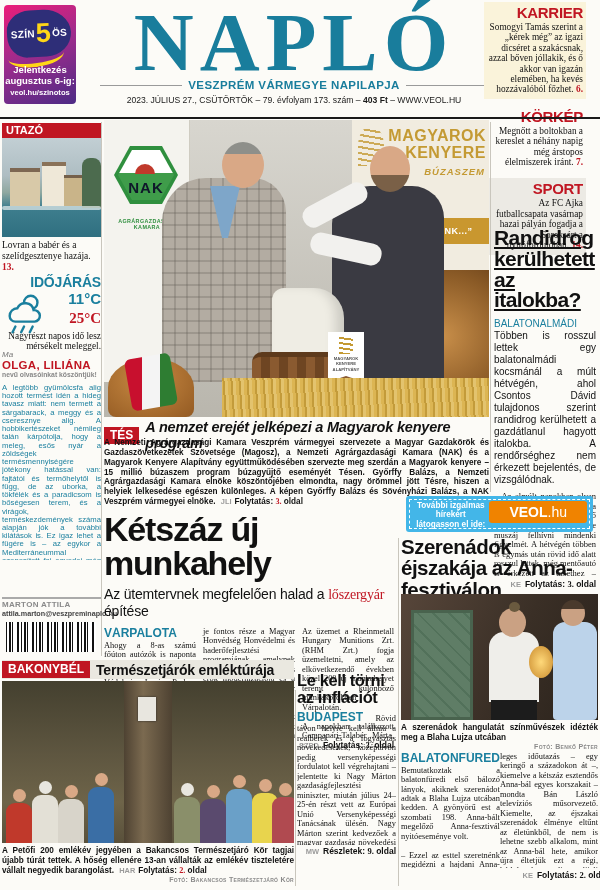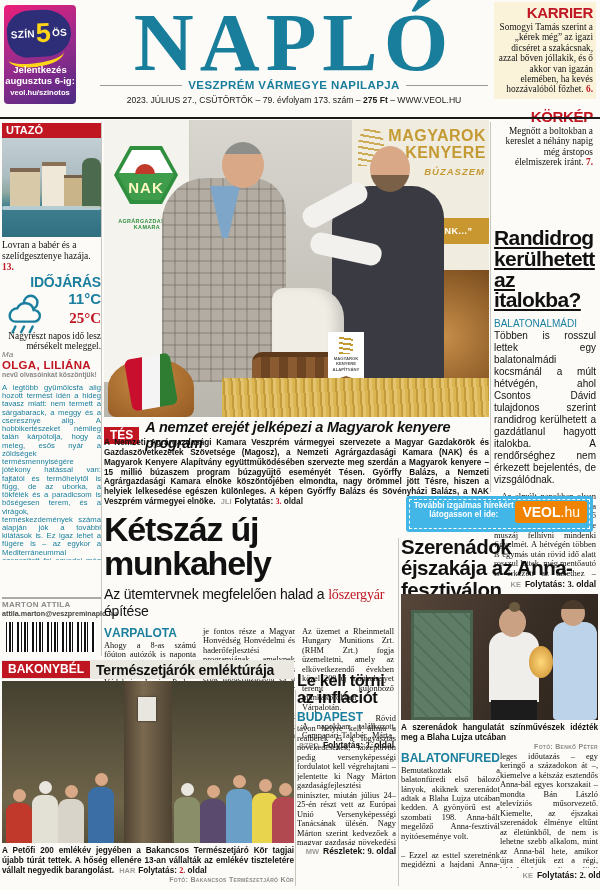--- a/index.html
+++ b/index.html
@@ -24,21 +24,21 @@
   .ad-url { font-size:7.6px; font-weight:bold; margin-top:2px; }
 
   .masthead { position:absolute; left:100px; top:2px; width:388px; text-align:center; }
   .mast-title { font-family:"Liberation Serif",serif; font-weight:bold; color:#197d9c;
                 font-size:83px; line-height:.98; letter-spacing:6px; }
   .mast-tagline { display:flex; align-items:center; gap:6px; margin-top:-4px; }
   .mast-tagline i { flex:1; height:1px; background:#9a9a9a; }
   .mast-tagline b { font-family:"Liberation Sans",sans-serif; color:#197d9c; font-size:11.5px; letter-spacing:.4px; }
   .mast-dateline { font-family:"Liberation Sans",sans-serif; font-size:8.6px; margin-top:4px; color:#1a1a1a; }
 
-  .teasers { position:absolute; left:494px; top:2px; width:102px; }
+  .teasers { position:absolute; left:484px; top:2px; width:102px; }
   .teaser { padding:2px 3px 4px; margin-bottom:7px; }
   .teaser h3 { font-family:"Liberation Sans",sans-serif; color:#c01622; font-size:15px; text-align:right; letter-spacing:-.3px; }
   .teaser p { font-size:9.3px; line-height:1.12; text-align:right; margin-top:1px; }
   .teaser .pg { color:#c01622; font-weight:bold; }
   .t-karrier { background:#faf3da; }
   .t-sport { background:#eceae4; }
 
   .header-rule { position:absolute; left:0; top:117px; width:600px; height:2px; background:#1a1a1a; }
 
   
@@ -89,21 +89,21 @@
   
   .main-photo { position:absolute; left:104px; top:120px; width:385px; height:297px; overflow:hidden;
                 background:linear-gradient(#d8d6cf,#b9b6ad); }
   .mp-lbanner { position:absolute; left:0; top:0; width:86px; height:262px; background:#f4f3ee; border-right:1px solid #cfccc2; }
   .mp-hex { position:absolute; left:10px; top:26px; width:64px; height:58px;
             clip-path:polygon(25% 0,75% 0,100% 50%,75% 100%,25% 100%,0 50%); background:#2f8f3e;
             display:flex; align-items:flex-end; justify-content:center; }
   .mp-hex .inner { position:absolute; inset:4px; clip-path:polygon(25% 0,75% 0,100% 50%,75% 100%,25% 100%,0 50%);
                    background:linear-gradient(#fff 0 45%, #3f9c4a 45%); }
   .mp-hex .sun { position:absolute; left:21px; top:18px; width:20px; height:10px; border-radius:10px 10px 0 0; background:#c0392b; }
-  .mp-hex .nak { position:relative; color:#fef9c3; font-family:"Liberation Sans",sans-serif; font-weight:bold; font-size:15px; margin-bottom:8px; letter-spacing:1px;}
+  .mp-hex .nak { position:relative; color:#0f172a; font-family:"Liberation Sans",sans-serif; font-weight:bold; font-size:15px; margin-bottom:8px; letter-spacing:1px;}
   .mp-agrar { position:absolute; left:2px; top:98px; width:82px; text-align:center; color:#2f8f3e;
               font-family:"Liberation Sans",sans-serif; font-weight:bold; font-size:5.4px; letter-spacing:.4px;}
   .mp-rbanner { position:absolute; left:248px; top:0; width:137px; height:297px; background:#f1ece0; }
   .mp-rb-t1 { position:absolute; left:28px; top:8px; width:106px; text-align:right; color:#c49a33;
               font-family:"Liberation Sans",sans-serif; font-weight:bold; font-size:16px; line-height:1.05; letter-spacing:.5px;}
   .mp-rb-t2 { position:absolute; right:4px; top:46px; color:#c49a33; font-family:"Liberation Sans",sans-serif;
               font-weight:bold; font-style:italic; font-size:9.5px; letter-spacing:1px; }
   .mp-wheatlogo { position:absolute; left:6px; top:6px; width:26px; height:40px;
               background:repeating-linear-gradient(10deg,#c49a33 0 2px,transparent 2px 6px); border-radius:50% 50% 0 0; opacity:.8;}
   .mp-band { position:absolute; left:0; top:98px; width:137px; height:26px; background:#c9972f; color:#fff;
@@ -159,21 +159,21 @@
   .ketszaz .sub { font-family:"Liberation Sans",sans-serif; font-size:14px; margin-top:6px; letter-spacing:-.2px; }
   .cols3 { display:flex; gap:7px; margin-top:8px; height:112px; overflow:hidden; }
   .cols3 .col { flex:1; font-size:8.4px; line-height:1.13; text-align:justify; white-space:pre-line; hyphens:auto; }
   .locsans { font-family:"Liberation Sans",sans-serif; font-weight:bold; color:#1a7f9e; font-size:12px; }
 
   
   .veol { position:absolute; left:406px; top:496px; width:187px; height:36px; background:#43b6e8; border-radius:3px; padding:3px; }
   .veol .in { border:1px dashed #fff; height:100%; display:flex; align-items:flex-start; padding:1px 2px; }
   .veol .txt { flex:1; color:#fff; font-family:"Liberation Sans",sans-serif; font-weight:bold; font-size:8.2px;
                line-height:1.15; text-align:center; }
-  .veol .brand { background:#f08300; border-radius:3px; padding:3px 7px; color:#fff;
+  .veol .brand { background:#f08300; border-radius:3px; padding:3px 20px; color:#fff;
                font-family:"Liberation Sans",sans-serif; font-size:14px; white-space:nowrap; }
   .veol .brand b { font-weight:bold; }
 
   
   .szer-h { position:absolute; left:401px; top:536px; width:197px; font-family:"Liberation Sans",sans-serif;
             font-weight:bold; font-size:20.5px; line-height:1.04; letter-spacing:-.5px; }
   .sz-photo { position:absolute; left:401px; top:594px; width:197px; height:126px; overflow:hidden;
               background:linear-gradient(115deg,#57463a 0%,#3a2f26 55%,#2a221b 100%); }
   .sz-door { position:absolute; left:10px; top:16px; width:62px; height:110px; background:#5f7d66; border:3px solid #49634e;
              background-image:repeating-linear-gradient(45deg,transparent 0 9px,#52715a 9px 11px); }
@@ -233,32 +233,36 @@
   </div>
 
   <div class="masthead">
     <div class="mast-title">NAPLÓ</div>
     <div class="mast-tagline">
       <i></i>
       <b>VESZPRÉM VÁRMEGYE NAPILAPJA</b>
       <i></i>
     </div>
     <div class="mast-dateline">
-      <span>2023. JÚLIUS 27., CSÜTÖRTÖK – 79. évfolyam 173. szám – </span><b>275 Ft</b><span> – WWW.VEOL.HU</span>
+      <span>2023. JÚLIUS 27., CSÜTÖRTÖK – 79. évfolyam 173. szám – </span><b>403 Ft</b><span> – WWW.VEOL.HU</span>
     </div>
   </div>
 
   <div class="teasers">
     <div class="teaser t-karrier">
       <h3>KARRIER</h3>
       <p><span>Somogyi Tamás szerint a „kérek még” az igazi dicséret a szakácsnak, azzal bőven jóllakik, és ő akkor van igazán elemében, ha kevés hozzávalóból főzhet. </span><span class="pg">6.</span></p>
     </div>
     <div class="teaser">
       <h3>KÖRKÉP</h3>
       <p><span>Megnőtt a boltokban a kereslet a néhány napig még árstopos élelmiszerek iránt. </span><span class="pg">7.</span></p>
+    </div>
+    <div class="teaser t-sport">
+      <h3>SPORT</h3>
+      <p><span>Az FC Ajka futballcsapata vasárnap hazai pályán fogadja a Soroksárt a nyitófordulóban. </span><span class="pg">14.</span></p>
     </div>
   </div>
 
   <div class="header-rule"></div>
 
   <div class="vr" style="left:101px; top:122px; height:534px;"></div>
   <div class="vr" style="left:490px; top:122px; height:370px;"></div>
   <div class="vr" style="left:295px; top:690px; height:196px;"></div>
   <div class="vr" style="left:398px; top:538px; height:348px;"></div>
 

